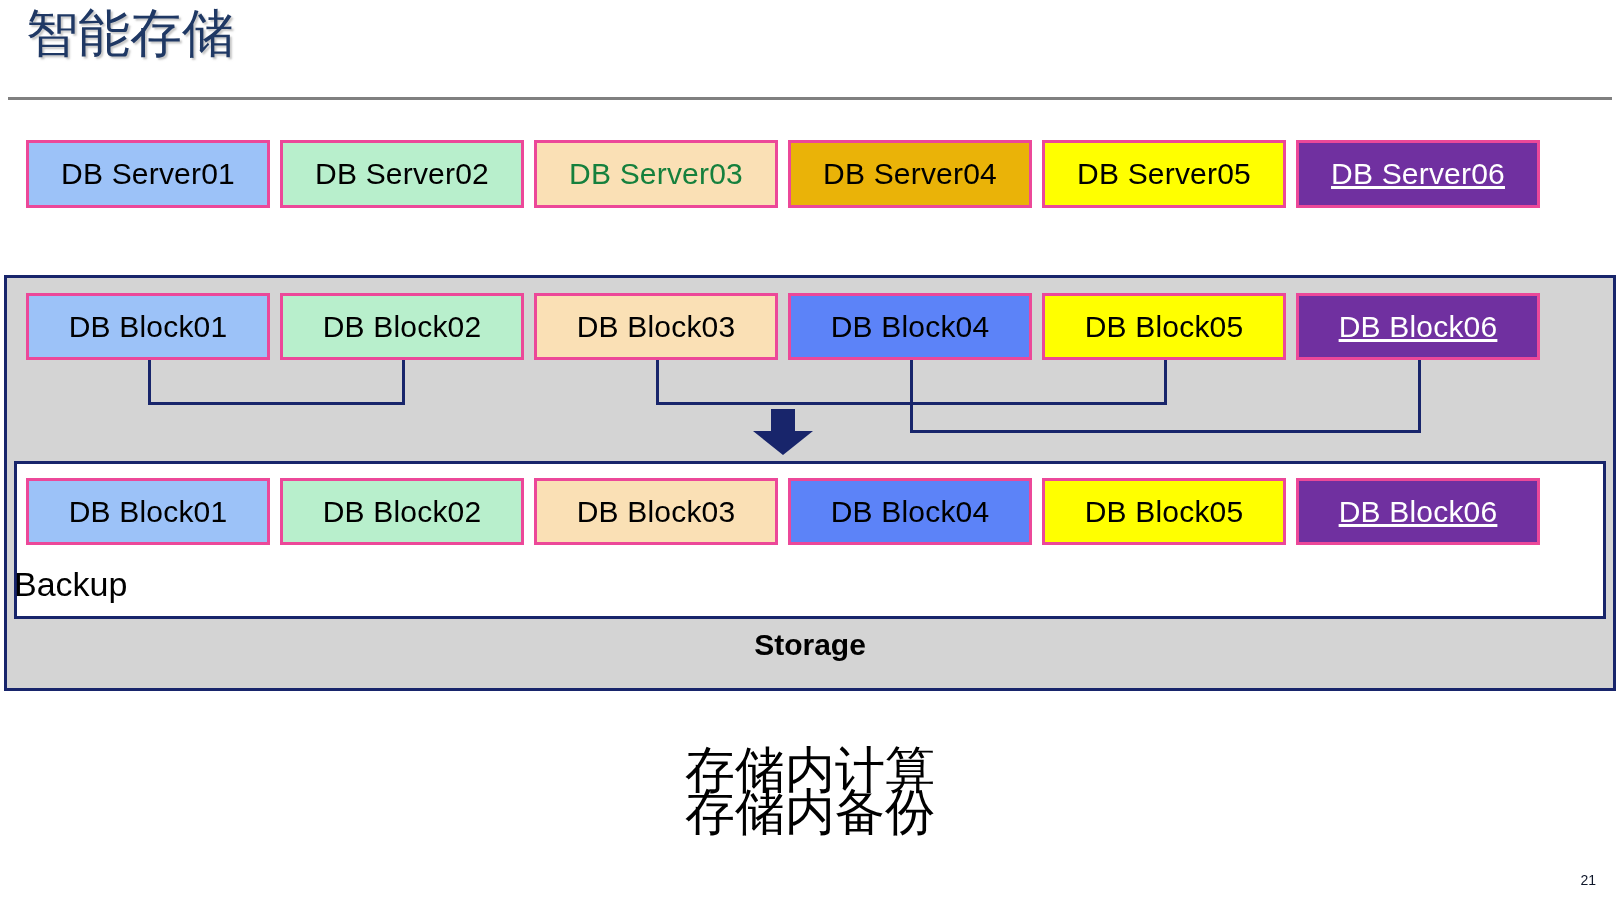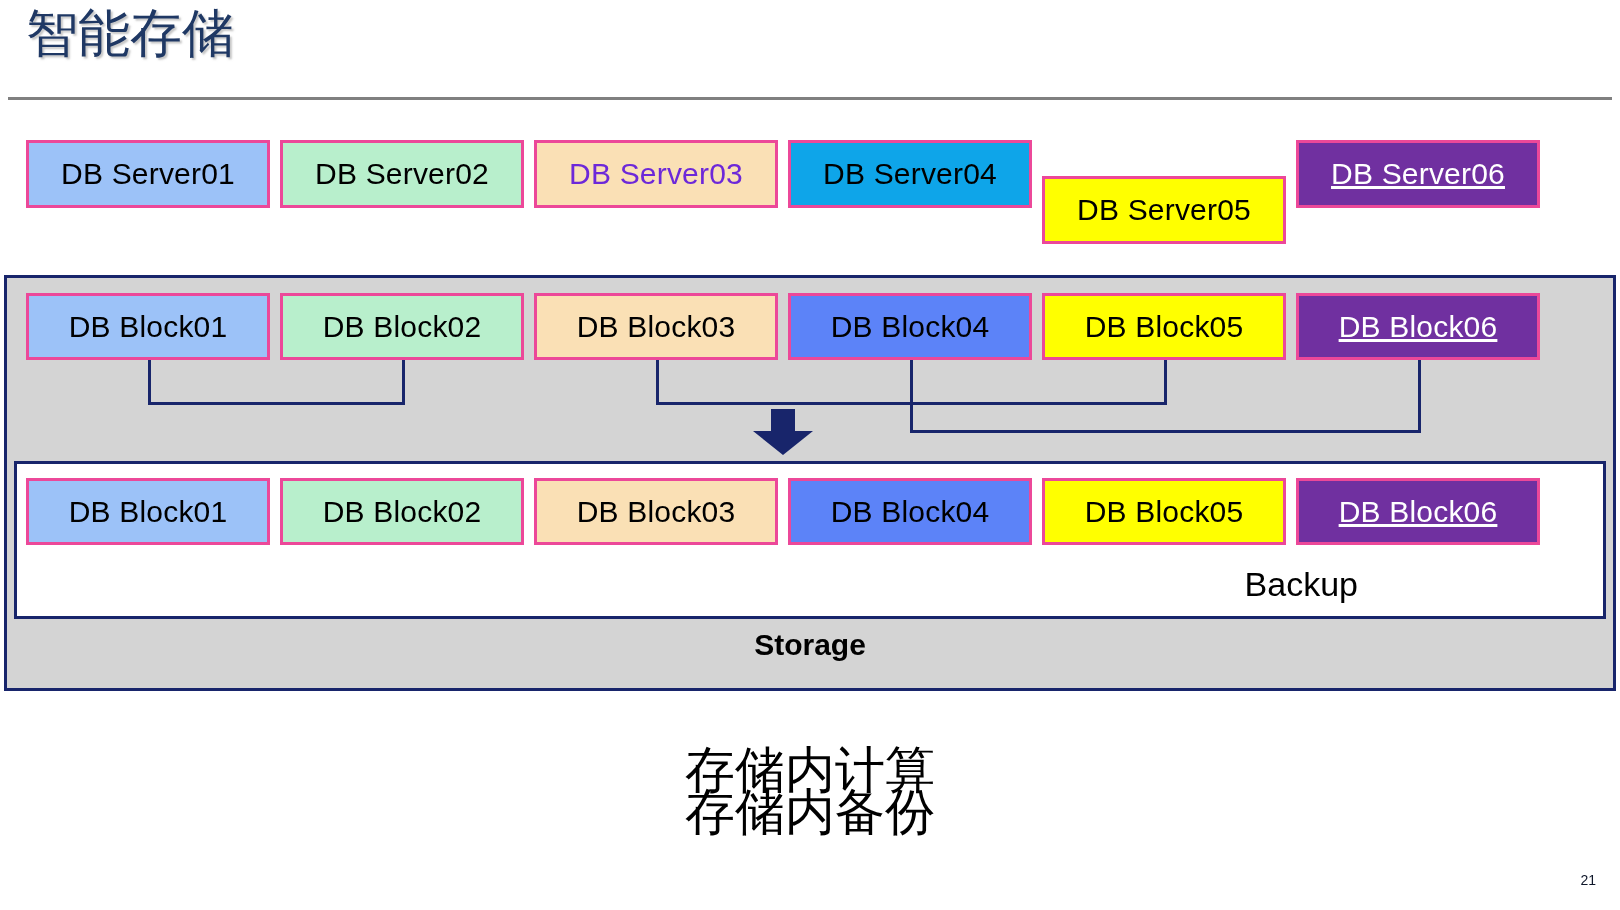--- a/index.html
+++ b/index.html
@@ -98,21 +98,21 @@
     box-sizing: border-box;
     border: 3px solid #18256B;
     background: #FFFFFF;
   }
   #block-row-2 .cell { top: 478px; height: 67px; }
   #backup-label {
     position: absolute;
     left: 14px;
     top: 565px;
     width: 1344px;
-    text-align: right;
+    text-align: left;
     font-size: 34px;
     color: #000000;
   }
 
   
   #storage-label {
     position: absolute;
     left: 4px;
     top: 628px;
     width: 1612px;
@@ -150,27 +150,27 @@
 <div id="slide-title">智能存储</div>
 <div id="title-rule"></div>
 
 <div id="server-row">
     <div class="cell" style="left: 26px; width: 244px; background: rgb(156, 194, 248); color: rgb(0, 0, 0);">
       <span>DB Server01</span>
     </div>
     <div class="cell" style="left: 280px; width: 244px; background: rgb(184, 239, 204); color: rgb(0, 0, 0);">
       <span>DB Server02</span>
     </div>
-    <div class="cell" style="left: 534px; width: 244px; background: rgb(250, 224, 181); color: #6d28d9;">
+    <div class="cell" style="left: 534px; width: 244px; background: rgb(250, 224, 181); color: #15803d;">
       <span>DB Server03</span>
     </div>
-    <div class="cell" style="left: 788px; width: 244px; background: #0ea5e9; color: rgb(0, 0, 0);">
+    <div class="cell" style="left: 788px; width: 244px; background: #eab308; color: rgb(0, 0, 0);">
       <span>DB Server04</span>
     </div>
-    <div class="cell" style="left: 1042px; width: 244px; background: rgb(255, 255, 0); color: rgb(0, 0, 0); margin-top: 36px;">
+    <div class="cell" style="left: 1042px; width: 244px; background: rgb(255, 255, 0); color: rgb(0, 0, 0);">
       <span>DB Server05</span>
     </div>
     <div class="cell onwhite" style="left: 1296px; width: 244px; background: rgb(112, 48, 160); color: rgb(255, 255, 255);">
       <span>DB Server06</span>
     </div>
   </div>
 
 <div id="storage-container"></div>
 
 <div id="block-row-1">

